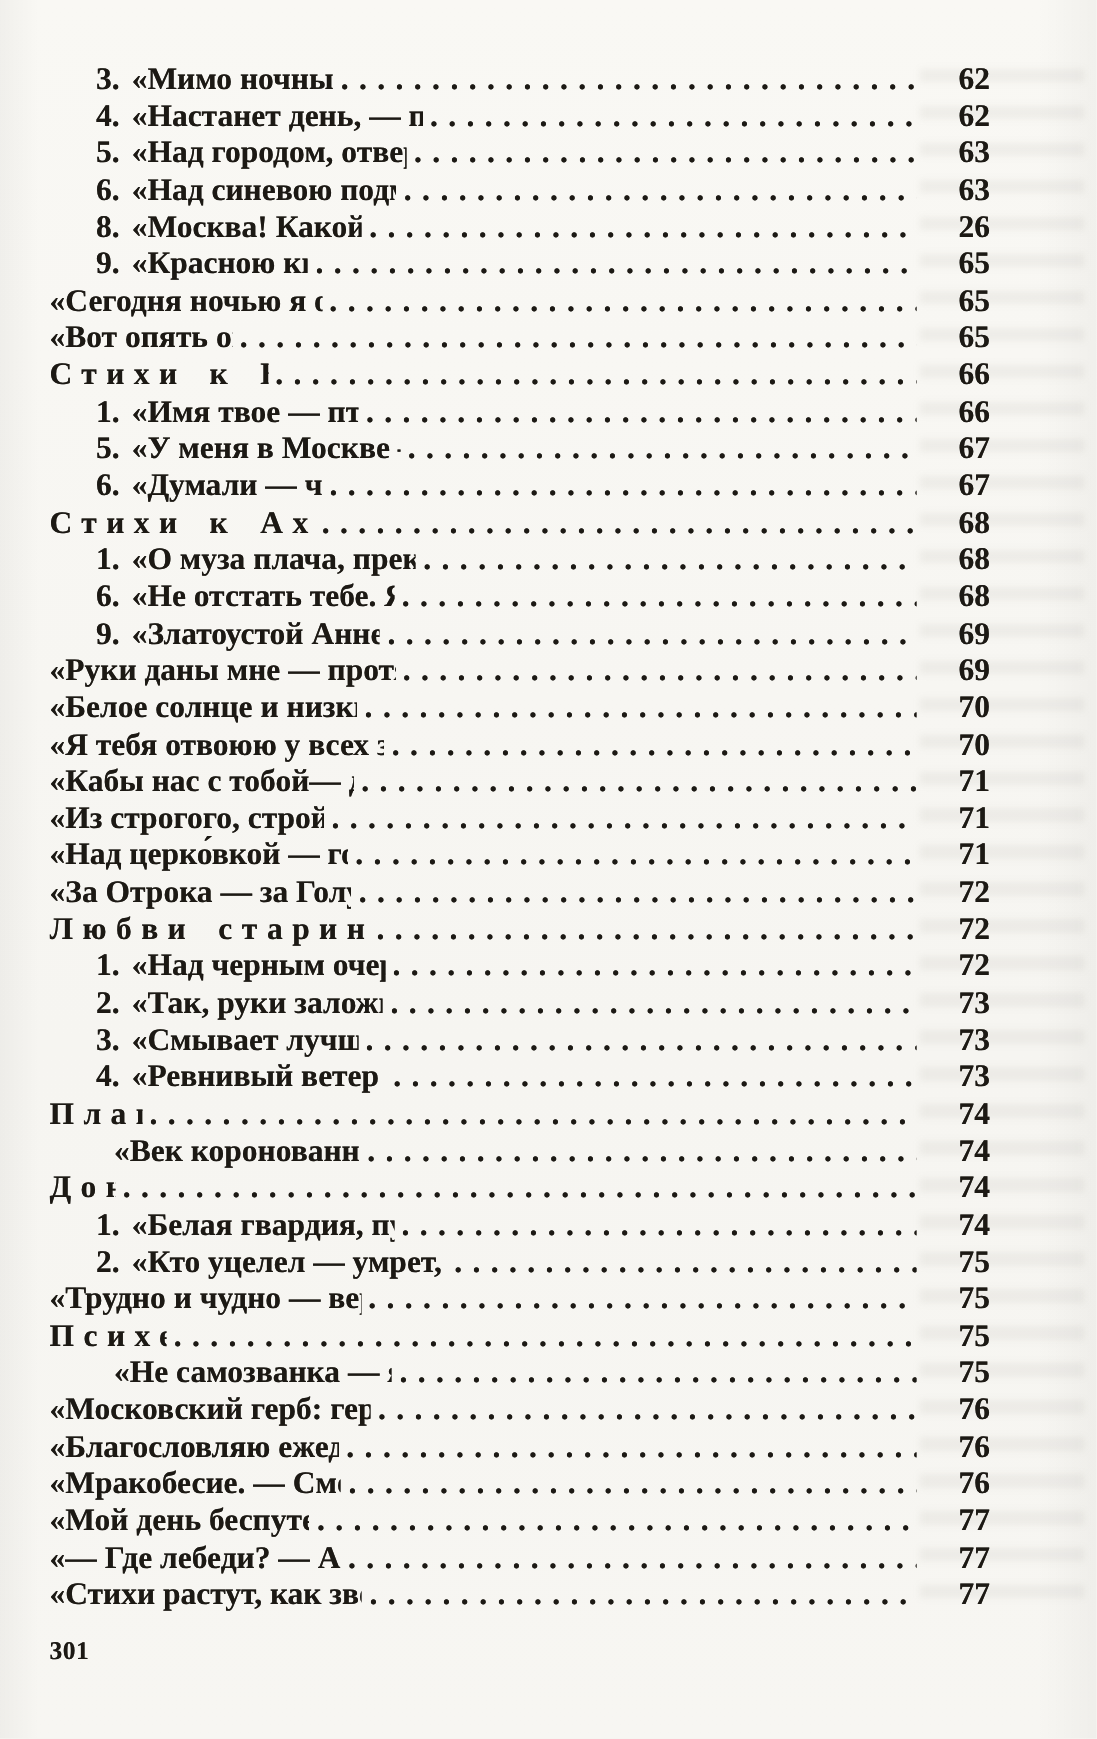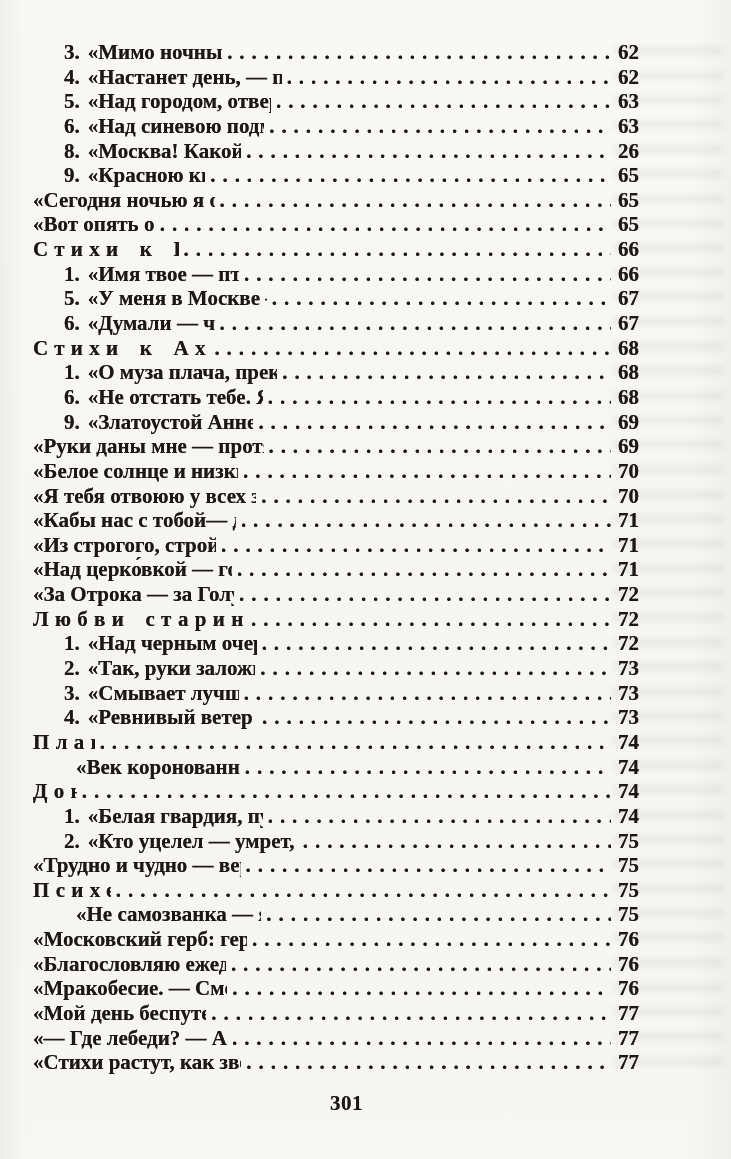--- a/index.html
+++ b/index.html
@@ -57,25 +57,24 @@
     flex: 1 1 auto;
     overflow: hidden;
     margin-left: 5px;
     margin-right: 7px;
     min-width: 12px;
   }
   .leader::after {
     content: ". . . . . . . . . . . . . . . . . . . . . . . . . . . . . . . . . . . . . . . . . . . . . . . . . . . . . . . .";
     letter-spacing: 0.04em;
   }
-  .pg { flex: 0 0 auto; width: 42px; text-align: left; }
+  .pg { flex: 0 0 auto; width: 42px; text-align: right; }
   .footer {
     margin-top: 16px;
-    text-align: center;
-    font-size: 21px;
+    font-size: 17px;
     letter-spacing: 0.02em;
     text-shadow: 0 0 0.4px rgba(28,25,20,0.75);
   }
 </style>
 </head>
 <body>
 
 <div class="sheet">
   <div class="ghosting"></div>
   <div class="toc">

